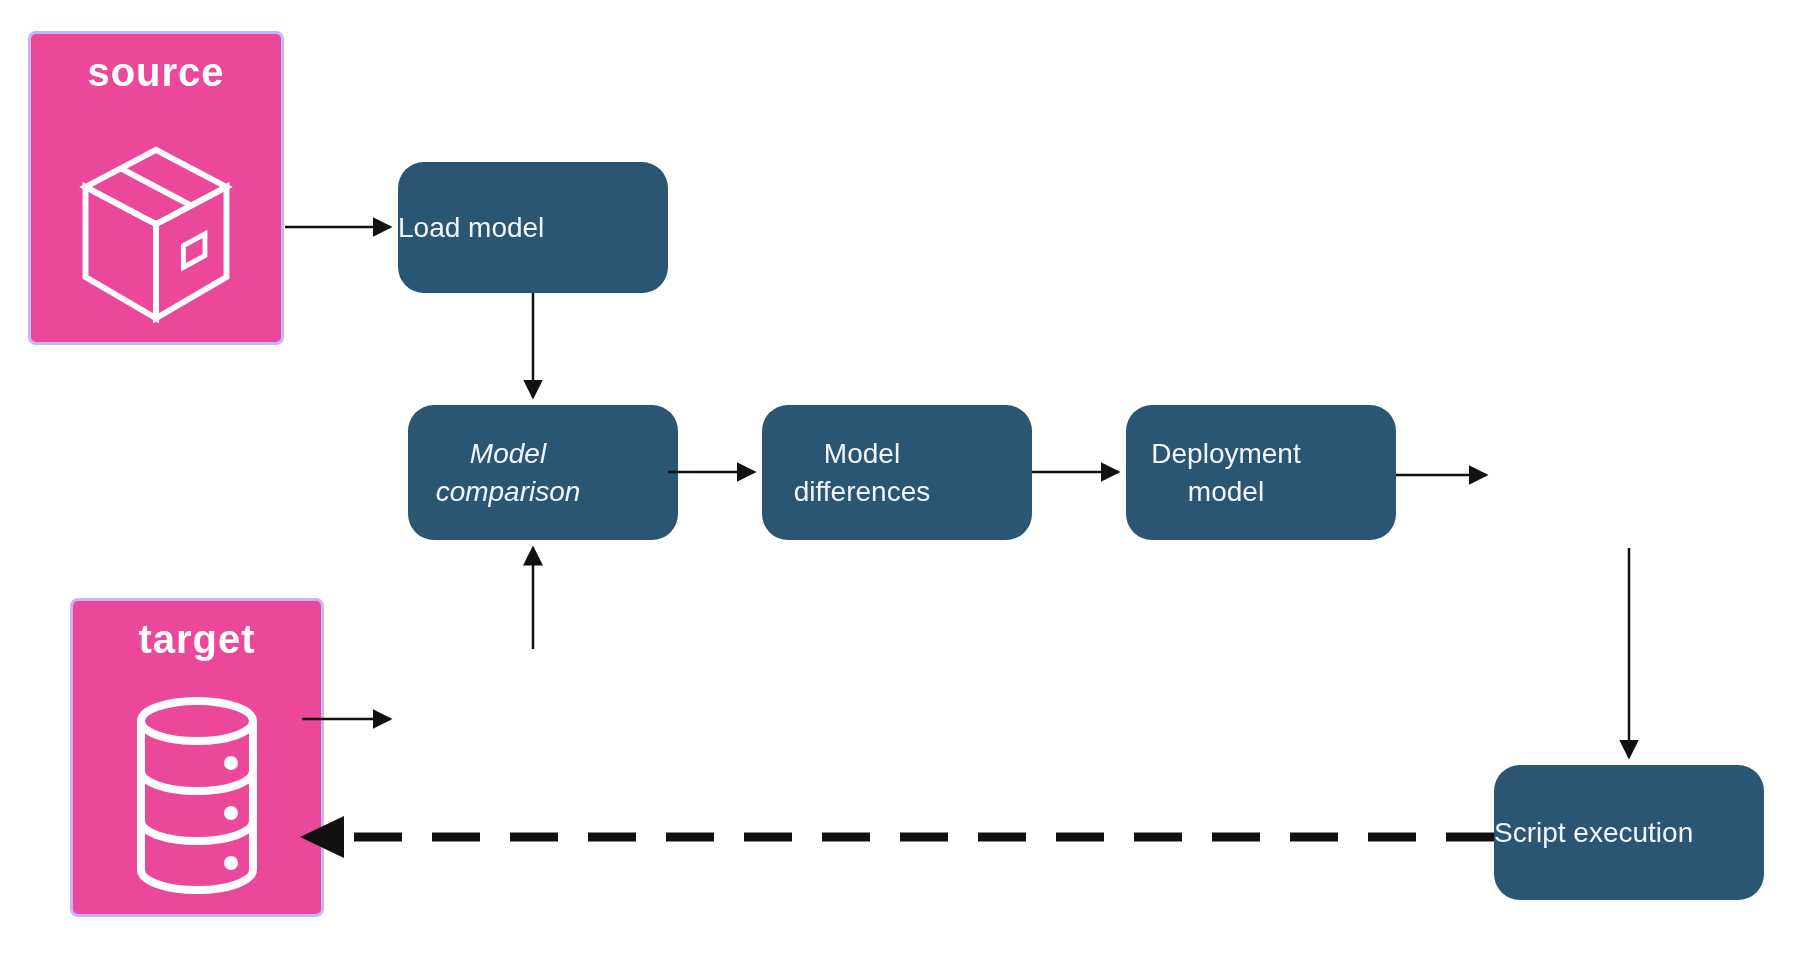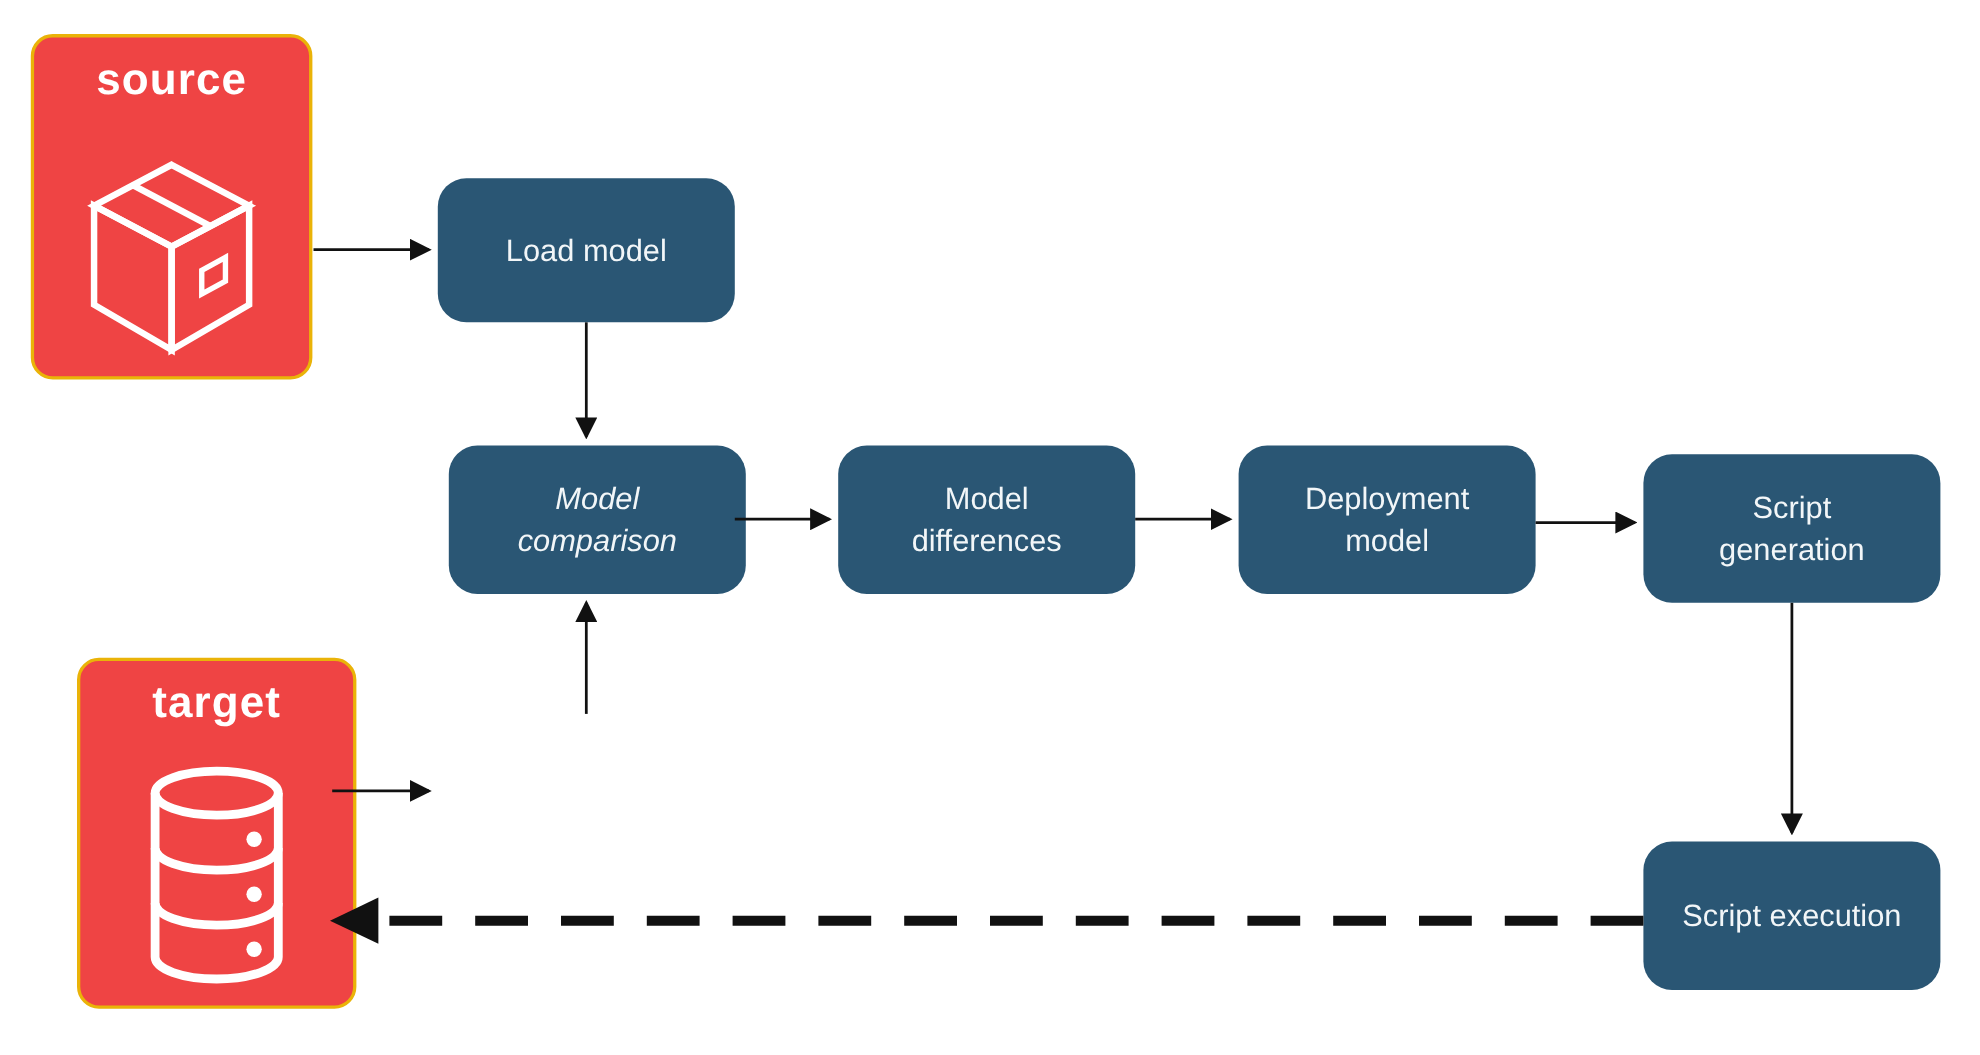--- a/index.html
+++ b/index.html
@@ -8,33 +8,33 @@
     width:1800px;height:959px;
     background:#ffffff;
     font-family:"Liberation Sans", sans-serif;
     overflow:hidden;
   }
   
   .node{
     position:absolute;
     background:#2A5674;
     border-radius:26px;
-    display:flex;align-items:center;justify-content:center;
+    display:flex;align-items:center;justify-content:flex-start;
     color:#F2F6F8;
     font-size:28px;
     text-align:center;
     line-height:1.34;
   }
   .node-label{max-width:200px;display:inline-block;}
   
   .endpoint{
     position:absolute;
-    background:#ef4444;
-    border:3px solid #eab308;
-    border-radius:20px;
+    background:#ec4899;
+    border:3px solid #c4b5fd;
+    border-radius:8px;
     box-sizing:border-box;
   }
   .endpoint-label{
     position:absolute;top:16px;left:0;right:0;
     text-align:center;
     color:#ffffff;
     font-weight:700;
     font-size:40px;
     letter-spacing:1px;
   }
@@ -91,23 +91,20 @@
   </div>
 
   <div class="node" style="left:762px;top:405px;width:270px;height:135px;">
     <span class="node-label">Model differences</span>
   </div>
 
   <div class="node" style="left:1126px;top:405px;width:270px;height:135px;">
     <span class="node-label">Deployment model</span>
   </div>
 
-  <div class="node" style="left:1494px;top:413px;width:270px;height:135px;">
-    <span class="node-label">Script generation</span>
-  </div>
 
 
   <div class="node" style="left:1494px;top:765px;width:270px;height:135px;">
     <span class="node-label">Script execution</span>
   </div>
 
   <svg class="arrow-layer" width="1800" height="959" viewBox="0 0 1800 959">
     <defs>
       <marker id="ah" markerWidth="8" markerHeight="8" refX="7" refY="4" orient="auto">
         <path d="M0,0 L8,4 L0,8 Z" fill="#111111"></path>

